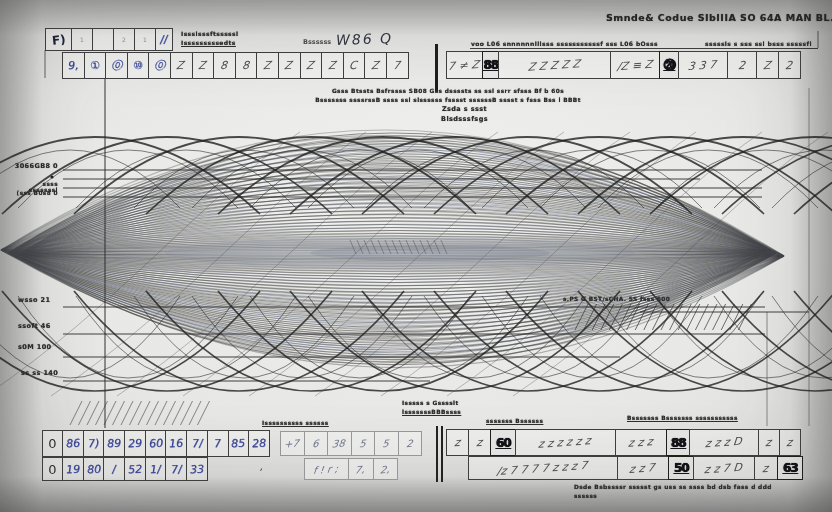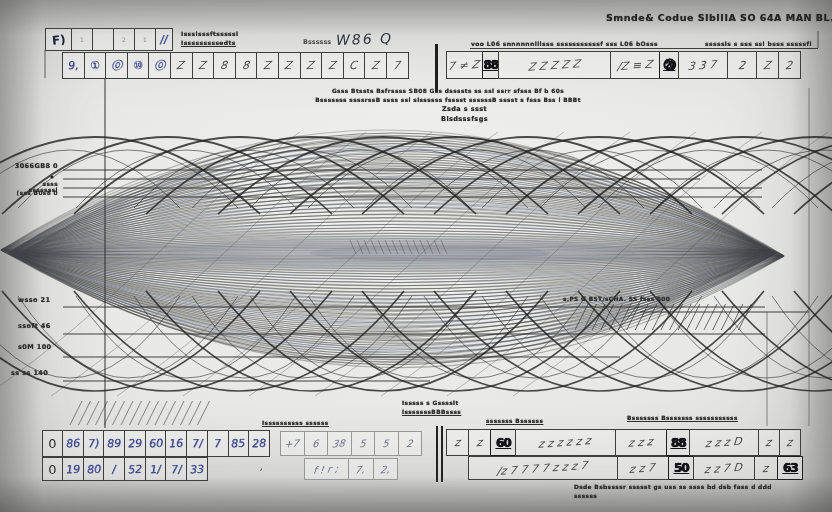--- a/index.html
+++ b/index.html
@@ -513,21 +513,21 @@
     <div>Blsdsssfsgs</div>
   </div>
 
   <div class="lab" style="left:14px;top:162px;width:44px;text-align:right;">3066GB8 0</div>
   <div class="lab" style="left:14px;top:181px;width:44px;text-align:right;font-size:5.8px;">ssss sssssssl</div>
   <div class="lab" style="left:14px;top:190px;width:44px;text-align:right;font-size:5.8px;">(sss B0s8 0</div>
 
   <div class="lab" style="left:18px;top:296px;width:52px;">wsso 21</div>
   <div class="lab" style="left:18px;top:322px;width:52px;">ssoft 46</div>
   <div class="lab" style="left:18px;top:343px;width:52px;">s0M 100</div>
-  <div class="lab" style="left:11px;top:369px;width:52px;">ss ss 140</div>
+  <div class="lab" style="left:21px;top:369px;width:52px;">ss ss 140</div>
 
   <div class="tiny" style="left:563px;top:295px;width:210px;font-size:5.8px;">s.PS G BST/sCHA. SS fsss 500</div>
 
   <div class="row" style="left:42px;top:430px;height:27px;">
       <div class="cell pencil0" style="width: 21px;">
         <span class="mark">0</span>
       </div>
       <div class="cell blue" style="width: 21.7px;">
         <span class="mark">86</span>
       </div>

